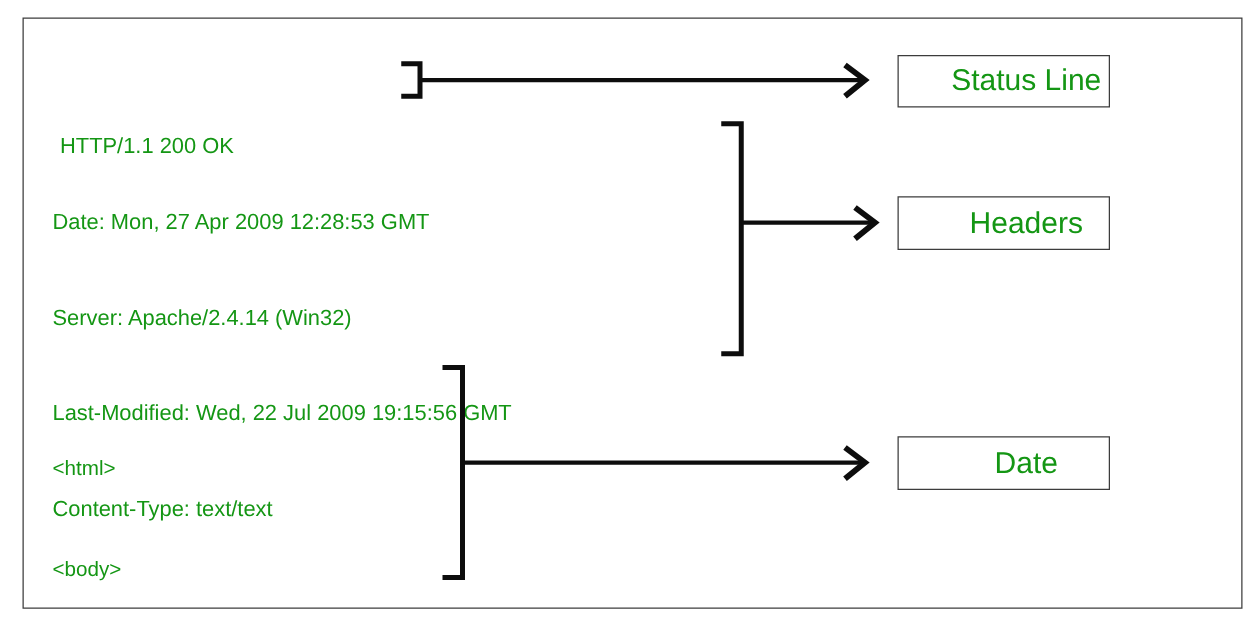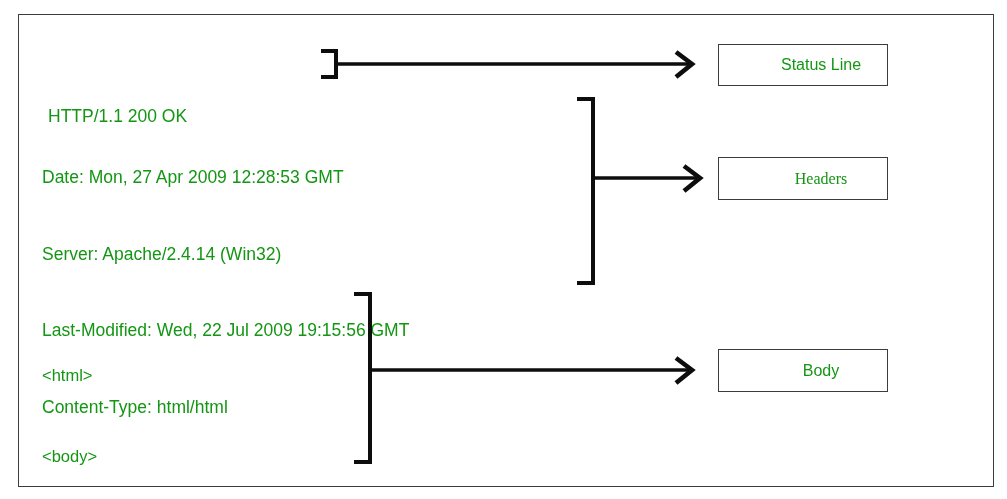--- a/index.html
+++ b/index.html
@@ -57,25 +57,25 @@
   
   .label-box {
     position: absolute;
     border: 1.5px solid #3c3c3c;
     background: #ffffff;
     color: #149614;
     display: flex;
     align-items: center;
     justify-content: center;
     box-sizing: border-box;
-    font-size: 16px;
+    font-size: 24px;
     padding-left: 36px;
   }
   #box-status-line { left: 718px; top: 44px;  width: 170px; height: 42px; }
-  #box-headers     { left: 718px; top: 157px; width: 170px; height: 43px; font-family: Liberation Serif, serif; }
+  #box-headers     { left: 718px; top: 157px; width: 170px; height: 43px; }
   #box-body        { left: 718px; top: 349px; width: 170px; height: 43px; }
 
   
   #connectors {
     position: absolute;
     left: 0;
     top: 0;
     width: 1007px;
     height: 499px;
     pointer-events: none;
@@ -95,21 +95,21 @@
   <div id="frame"></div>
 
   <div class="code-block" id="status-line-text">
     <span class="code-line">HTTP/1.1 200 OK</span>
   </div>
 
   <div class="code-block" id="headers-text">
     <span class="code-line">Date: Mon, 27 Apr 2009 12:28:53 GMT</span>
     <span class="code-line">Server: Apache/2.4.14 (Win32)</span>
     <span class="code-line">Last-Modified: Wed, 22 Jul 2009 19:15:56 GMT</span>
-    <span class="code-line">Content-Type: html/html</span>
+    <span class="code-line">Content-Type: text/text</span>
     
   </div>
 
   <div class="code-block" id="body-text">
     <span class="code-line">&lt;html&gt;</span>
     <span class="code-line">&lt;body&gt;</span>
     
     
     
   </div>
@@ -129,15 +129,15 @@
     <polyline class="arrow-head" points="676,358 692,370 676,383"></polyline>
   </svg>
 
   <div class="label-box" id="box-status-line">
     <span>Status Line</span>
   </div>
   <div class="label-box" id="box-headers">
     <span>Headers</span>
   </div>
   <div class="label-box" id="box-body">
-    <span>Body</span>
+    <span>Date</span>
   </div>
 </div>
 
 </body></html>

